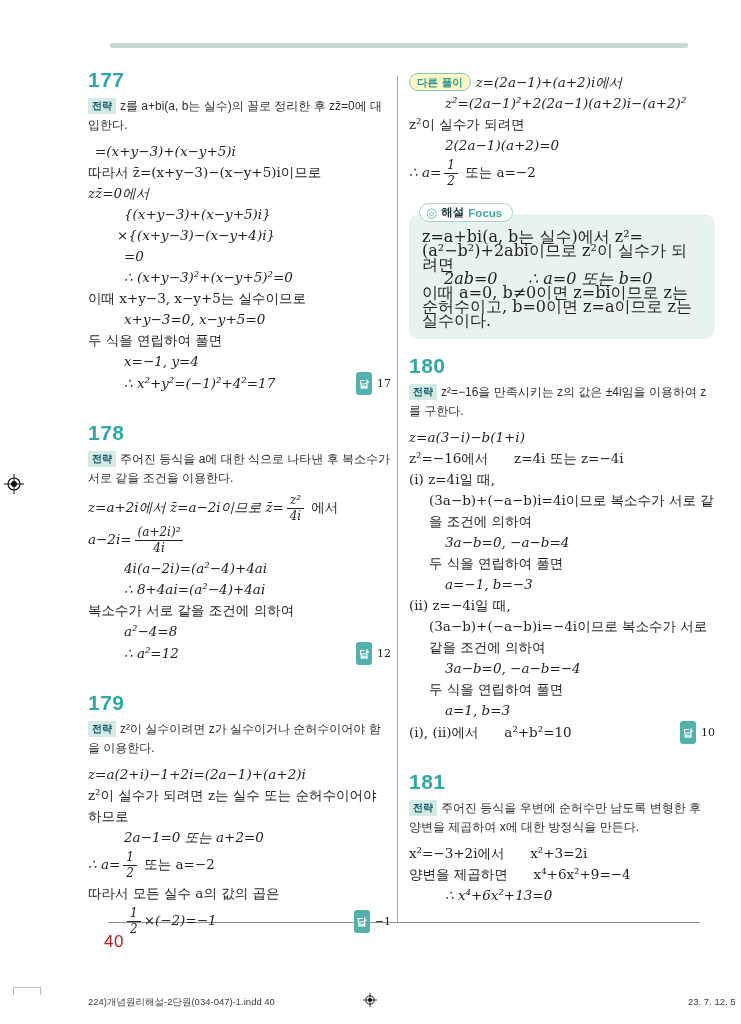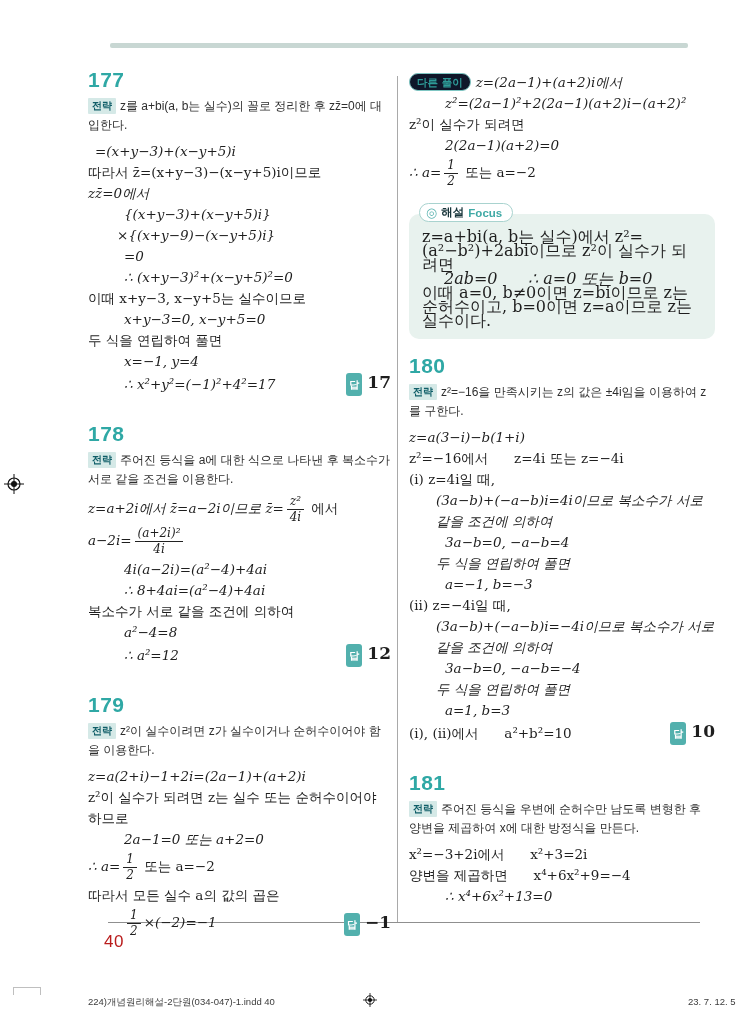--- a/index.html
+++ b/index.html
@@ -23,36 +23,36 @@
   .strat{font-size:12px;line-height:18.5px;color:#2e2e2e;margin:0 0 7px;}
   .tag{display:inline-block;background:#d5e9e7;color:#0f5e68;font-weight:bold;font-size:10px;
        padding:0 4px;border-radius:1px;line-height:16px;margin-right:4px;vertical-align:1px;}
   
   .line{font-size:13.5px;line-height:21px;white-space:pre-wrap;}
   .m{font-family:"DejaVu Serif",serif;font-style:italic;}
   .k{font-family:"DejaVu Serif",serif;font-style:normal;}
   .ind{margin-left:36px;}
   .ind2{margin-left:29px;}
   .eq2{margin-left:7px;}
-  .kp{margin-left:27px;font-style:italic;}
+  .kp{margin-left:20px;}
   
   .frac{display:inline-flex;flex-direction:column;align-items:center;vertical-align:middle;
         margin:0 3px;font-size:12px;line-height:13px;font-family:"DejaVu Serif",serif;font-style:italic;}
   .fn{border-bottom:1px solid #222;padding:0 3px 1px;}
   .fd{padding-top:1px;}
   .tall{margin:3px 0;}
   
   .ansrow{display:flex;justify-content:space-between;align-items:center;}
   .abadge{display:inline-block;background:#52b0ad;color:#fff;font-size:10px;font-weight:bold;
           padding:1px 3px;border-radius:3px;font-family:"Liberation Sans",sans-serif;margin-right:5px;}
-  .aval{font-weight:bold;font-family:"DejaVu Serif",serif;font-size:17px;}
+  .aval{font-weight:normal;font-family:"DejaVu Serif",serif;font-size:11px;}
   
   .altpill{display:inline-block;border:1px solid #7fc6c3;color:#2e9b98;border-radius:10px;
            font-size:10.5px;font-weight:bold;padding:0 7px;line-height:16px;margin-right:5px;
-           background:#0f172a;vertical-align:1px;}
+           background:#fef9c3;vertical-align:1px;}
   
   .focus{background:#e8f2ee;border-radius:10px;padding:16px 13px 11px;margin-top:26px;position:relative;}
   .focus-hd{position:absolute;top:-11px;left:10px;background:#fff;border:1px solid #a9d3cf;
             border-radius:11px;padding:1px 10px 1px 6px;display:flex;align-items:center;gap:4px;}
   .focus-icon{color:#5fb5b2;font-size:13px;line-height:13px;}
   .focus-t1{font-size:11.5px;font-weight:bold;color:#17343a;}
   .focus-t2{font-size:11.5px;font-weight:bold;color:#3fa9a5;}
   .focus .line{font-size:16px;line-height:14px;}
   
   .pageno{position:absolute;left:104px;top:932px;font-size:17px;color:#b91c1c;letter-spacing:.5px;}
@@ -86,21 +86,21 @@
   <div class="cropmark"></div>
 
   <div class="col col-left">
 
     <h2 class="pnum first">177</h2>
     <p class="strat"><span class="tag">전략</span><span>z를 a+bi(a, b는 실수)의 꼴로 정리한 후 zz̄=0에 대입한다.</span></p>
     <div class="line m eq2">=(x+y−3)+(x−y+5)i</div>
     <div class="line k">따라서 z̄=(x+y−3)−(x−y+5)i이므로</div>
     <div class="line m">zz̄=0에서</div>
     <div class="line m ind">{(x+y−3)+(x−y+5)i}</div>
-    <div class="line m ind2">×{(x+y−9)−(x−y+5)i}</div>
+    <div class="line m ind2">×{(x+y−3)−(x−y+4)i}</div>
     <div class="line m ind">=0</div>
     <div class="line m ind">∴ (x+y−3)²+(x−y+5)²=0</div>
     <div class="line k">이때 x+y−3, x−y+5는 실수이므로</div>
     <div class="line m ind">x+y−3=0, x−y+5=0</div>
     <div class="line k">두 식을 연립하여 풀면</div>
     <div class="line m ind">x=−1, y=4</div>
     <div class="line ansrow">
       <span class="m ind">∴ x²+y²=(−1)²+4²=17</span>
       <span><span class="abadge">답</span><span class="aval">17</span></span>
     </div>

